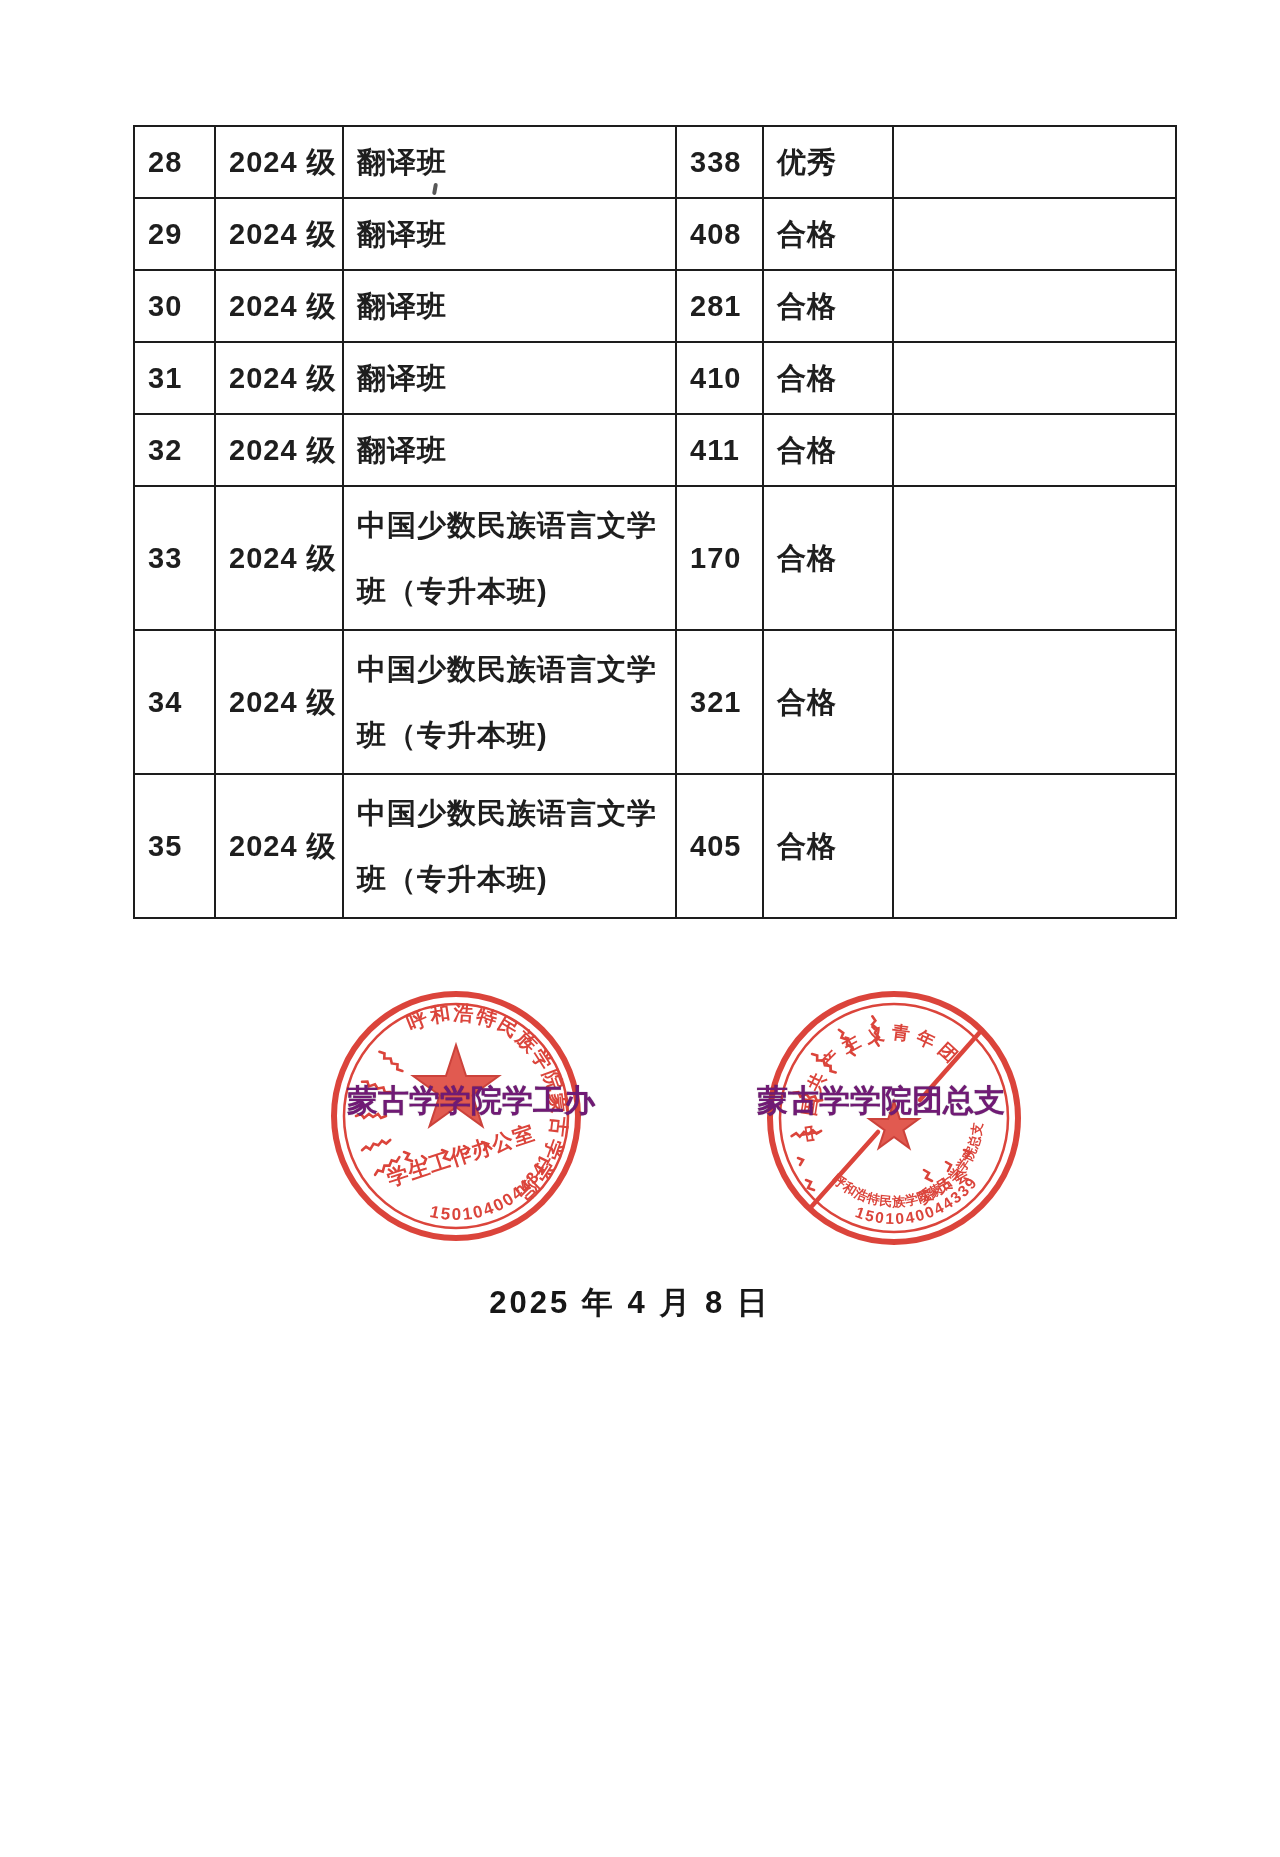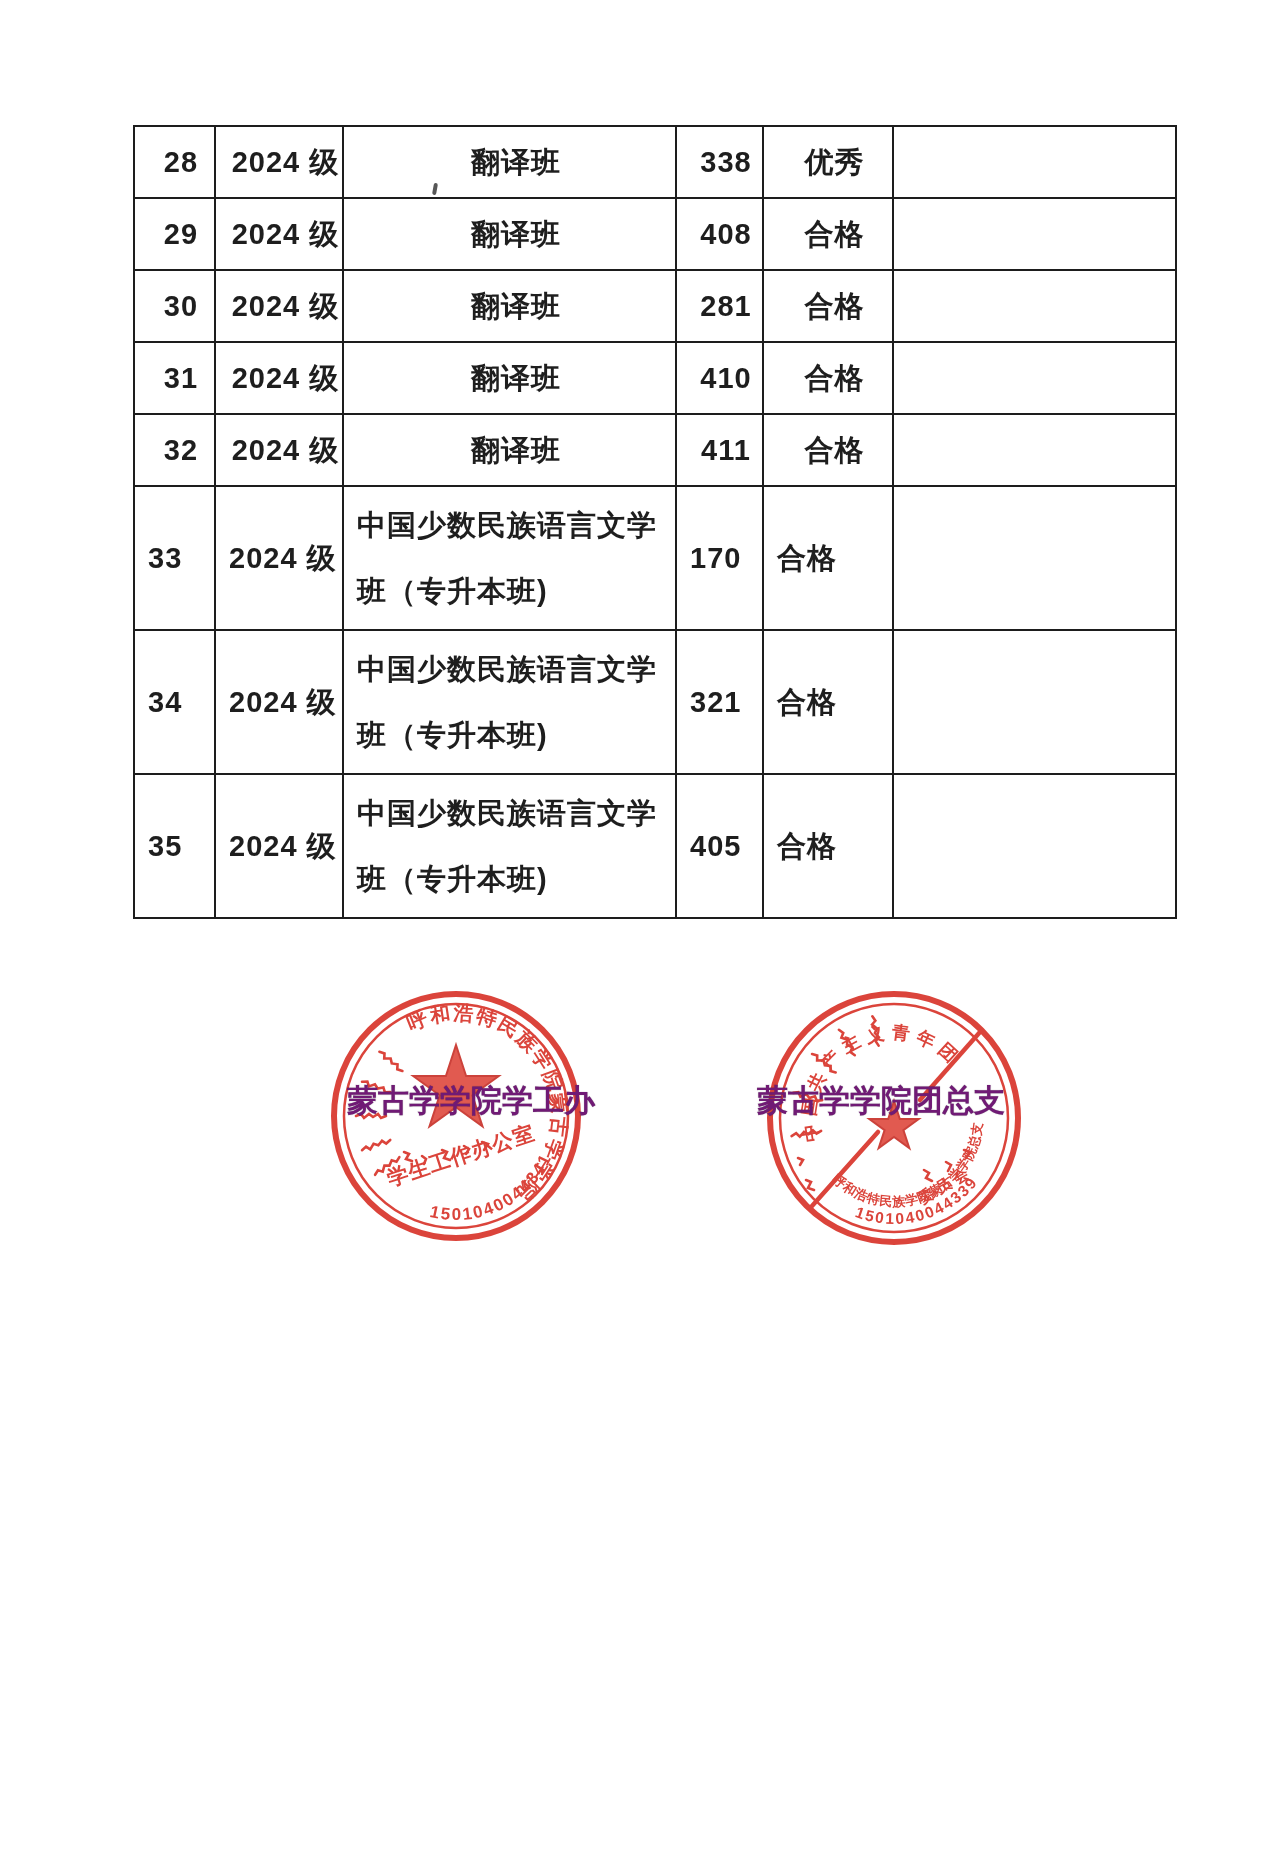--- a/index.html
+++ b/index.html
@@ -25,21 +25,21 @@
     font-size:29px;
     font-weight:700;
     color:#1e1e1e;
     line-height:66px;
     padding:0 0 0 13px;
     vertical-align:middle;
     white-space:pre-line;
     letter-spacing:1px;
     overflow:hidden;
   }
-  tr.r-single{height:72px;text-align:center;}
+  tr.r-single{height:72px;}
   tr.r-double{height:144px;}
   
   .stamp{position:absolute;z-index:2;opacity:0.92;}
   .stamp-label{
     position:absolute;z-index:3;
     font-size:31px;font-weight:700;
     color:#701a75;letter-spacing:0px;
     white-space:nowrap;
     text-shadow:0 0 1px rgba(20,20,20,.45);
   }
@@ -199,14 +199,15 @@
     </text>
     <text transform="translate(28,86) rotate(-30)" fill="#d8352b" font-size="15" font-weight="bold" letter-spacing="5">委员会</text>
     <text fill="#d8352b" font-size="15.5" font-weight="bold" letter-spacing="2">
       <textPath href="#r-num">1501040044339</textPath>
     </text>
   </svg>
 
   <div class="stamp-label" style="left:347px;top:1080px;">蒙古学学院学工办</div>
   <div class="stamp-label" style="left:757px;top:1080px;">蒙古学学院团总支</div>
 
+  <div class="date-line">2025 年 4 月 8 日</div>
 
 </div>
 
 </body></html>

